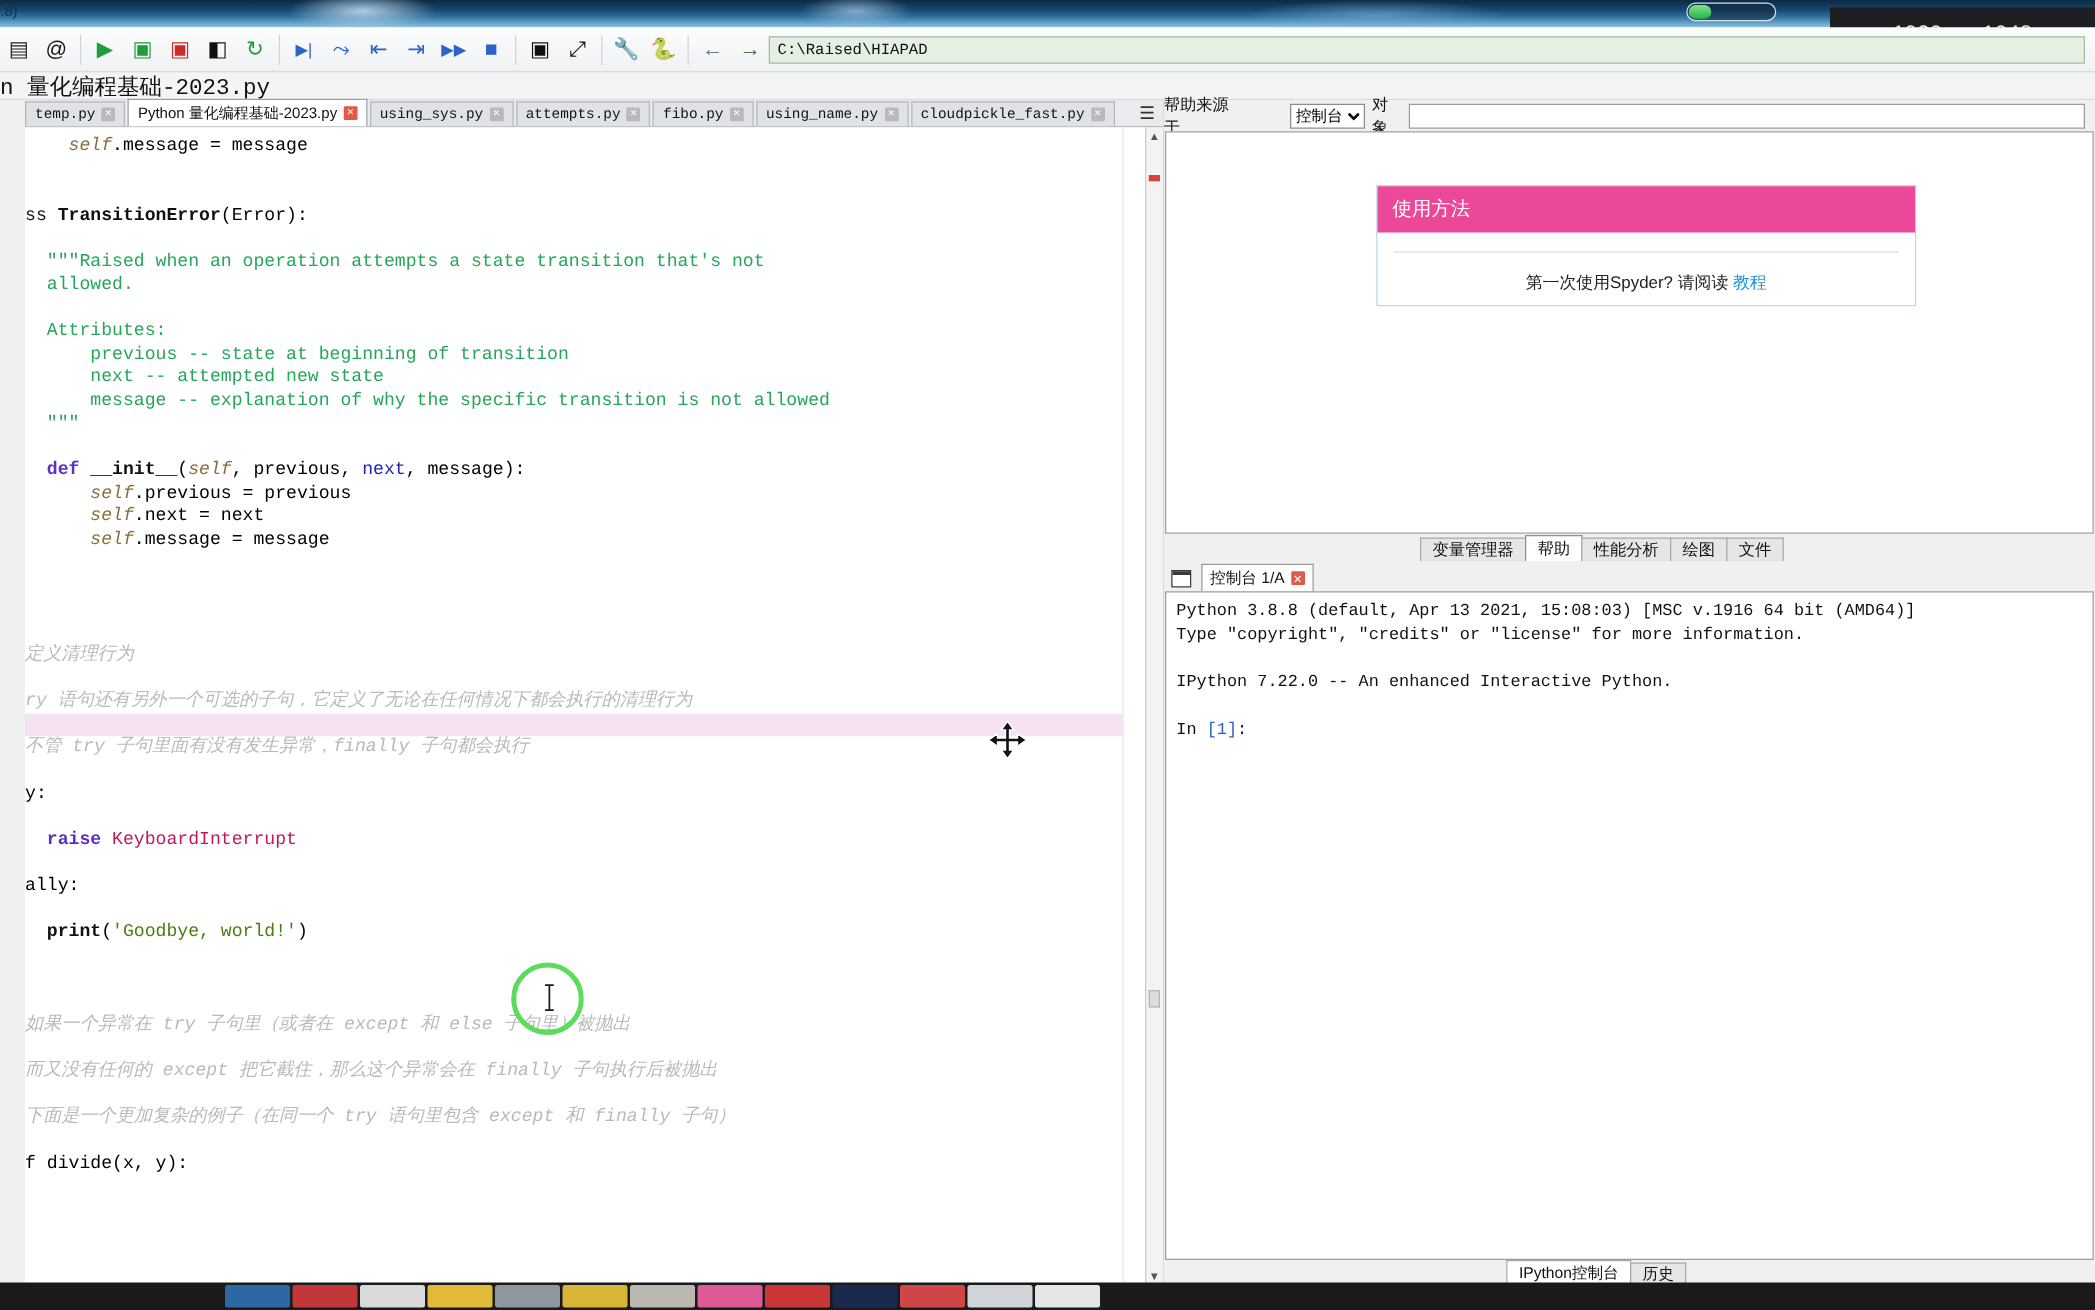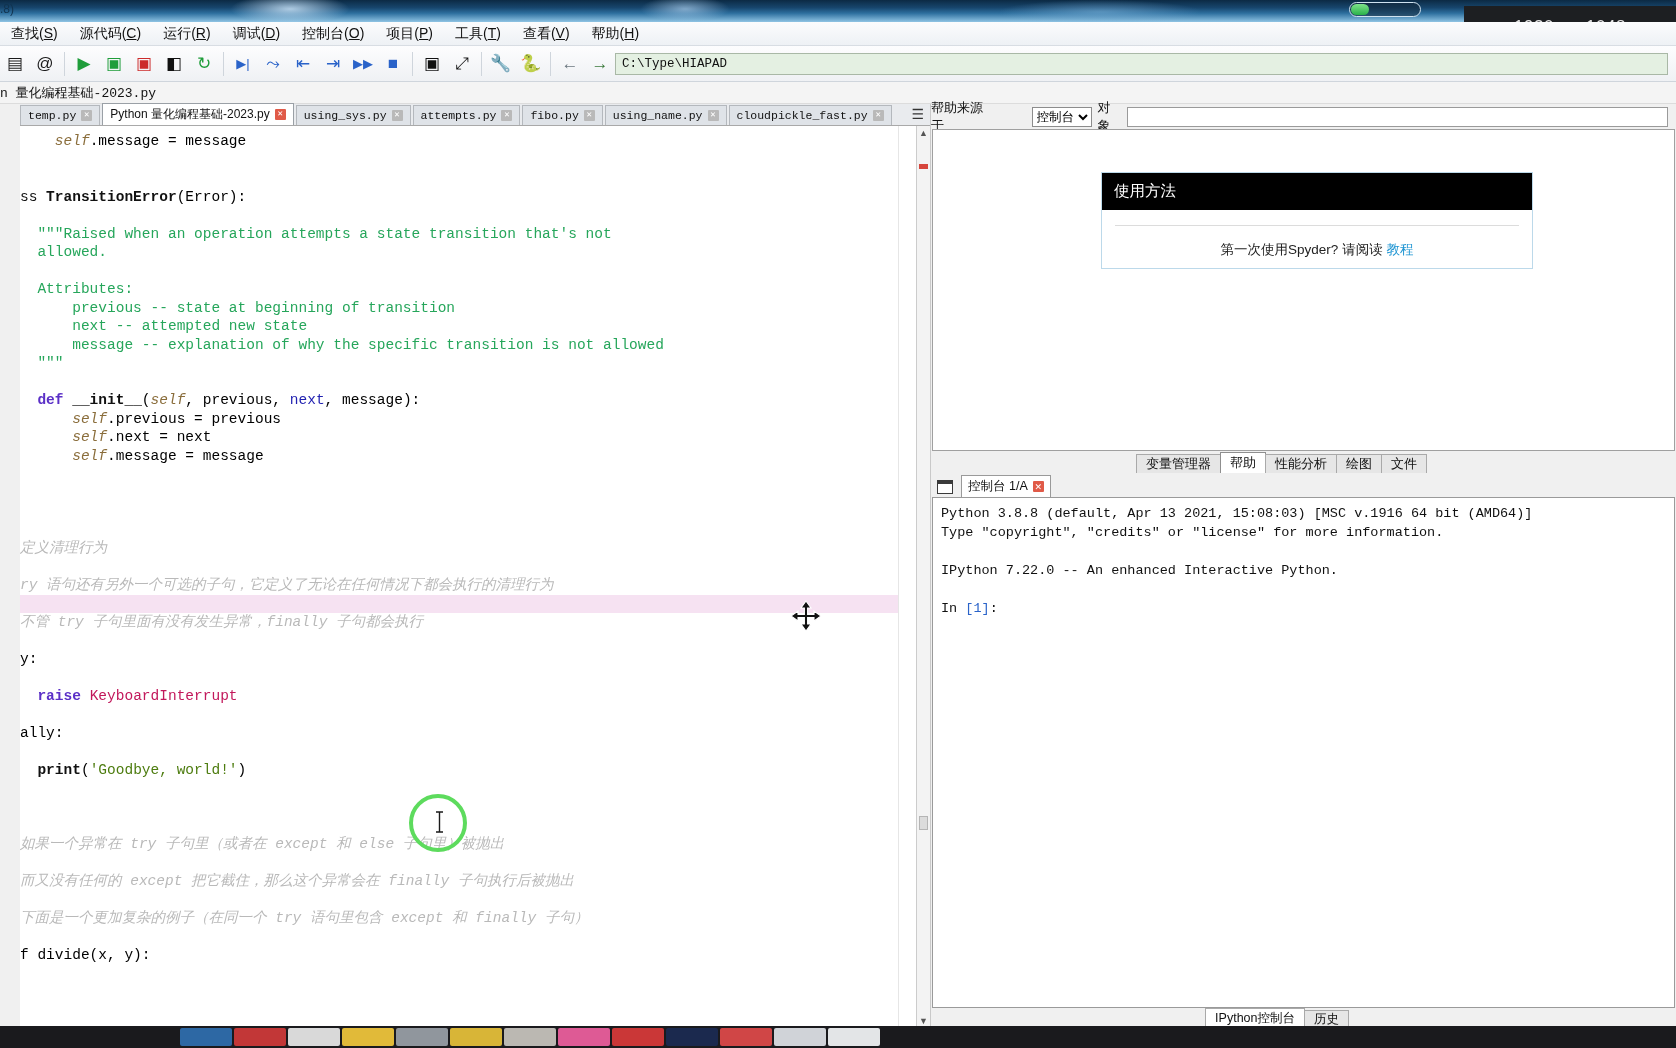--- a/index.html
+++ b/index.html
@@ -86,21 +86,21 @@
   #pathbox {
     flex:1; height:22px; background:#e4f0e2; border:1px solid #a9b8a6;
     font-family:"Liberation Mono", monospace; font-size:12.5px; color:#111;
     display:flex; align-items:center; padding-left:6px;
   }
 
   
   #filebar {
     height:22px; background:#f4f4f4; border-bottom:1px solid #dcdcdc;
     display:flex; align-items:center; padding-left:0px;
-    font-size:13px; font-family:"Liberation Mono", monospace; color:#111;
+    font-size:18px; font-family:"Liberation Mono", monospace; color:#111;
   }
 
   
   #main { flex:1; display:flex; min-height:0; }
   #left { width:910px; display:flex; flex-direction:column; min-width:0; position:relative; background:#f0f0f0;margin-left:20px;}
   #right { flex:1; display:flex; flex-direction:column; min-width:0; background:#f0f0f0; border-left:1px solid #c9c9c9;}
 
   
   #tabstrip {
     height:22px; background:#e9ebee; display:flex; align-items:flex-end;
@@ -191,21 +191,21 @@
   }
   #help-body {
     height:322px; margin:0 1px; background:#fff; border:1px solid #a0a0a0;
     position:relative; overflow:hidden;
   }
   #help-card {
     position:absolute; left:168px; top:42px; width:432px;
     border:1px solid #bcd9ea; background:#fff;
   }
   #help-card .hdr {
-    background:#000000; color:#fff; font-size:15.5px; padding:8px 12px;
+    background:#ec4899; color:#fff; font-size:15.5px; padding:8px 12px;
   }
   #help-card .bd { padding:11px 13px 8px 13px; color:#222; font-size:13.5px; line-height:19px; }
   #help-card .bd p { margin-bottom:9px; }
   #help-card .bd em { font-style:italic; }
   #help-card .rule { border-top:1px solid #dcdcdc; margin:4px 0 7px; }
   #help-card .foot { text-align:center; font-size:13.5px; color:#222; padding-bottom:9px;}
   #help-card .foot a { color:#2196d3; text-decoration:none; }
 
   
   #panel-tabs {
@@ -293,31 +293,20 @@
   </div>
 </div>
 <div id="res-badge">
   <span>1920</span>
   <span class="sep">○◗</span>
   <span>1048</span>
 </div>
 
 <div id="app">
 
-  <div id="menubar">
-      <div class="mi">查找(<u>S</u>)</div>
-      <div class="mi">源代码(<u>C</u>)</div>
-      <div class="mi">运行(<u>R</u>)</div>
-      <div class="mi">调试(<u>D</u>)</div>
-      <div class="mi">控制台(<u>O</u>)</div>
-      <div class="mi">项目(<u>P</u>)</div>
-      <div class="mi">工具(<u>T</u>)</div>
-      <div class="mi">查看(<u>V</u>)</div>
-      <div class="mi">帮助(<u>H</u>)</div>
-    </div>
 
   <div id="toolbar">
     <div id="tb-left" style="display:flex;align-items:center;">
         <div class="tb-btn">
           <span class="glyph" style="color: rgb(26, 26, 26);">▤</span>
         </div>
         <div class="tb-btn">
           <span class="glyph" style="color: rgb(26, 26, 26);">@</span>
         </div>
         <div class="tb-sep"></div>
@@ -371,21 +360,21 @@
         </div>
         <div class="tb-sep"></div>
         <div class="tb-btn">
           <span class="glyph" style="color: rgb(109, 120, 128);">←</span>
         </div>
         <div class="tb-btn">
           <span class="glyph" style="color: rgb(59, 122, 59);">→</span>
         </div>
       </div>
     <div id="pathwrap">
-      <div id="pathbox">C:\Type\HIAPAD</div>
+      <div id="pathbox">C:\Raised\HIAPAD</div>
     </div>
   </div>
 
   <div id="filebar">n 量化编程基础-2023.py</div>
 
   <div id="main">
 
     <div id="left">
       <div id="tabstrip">
         <div class="etab">

